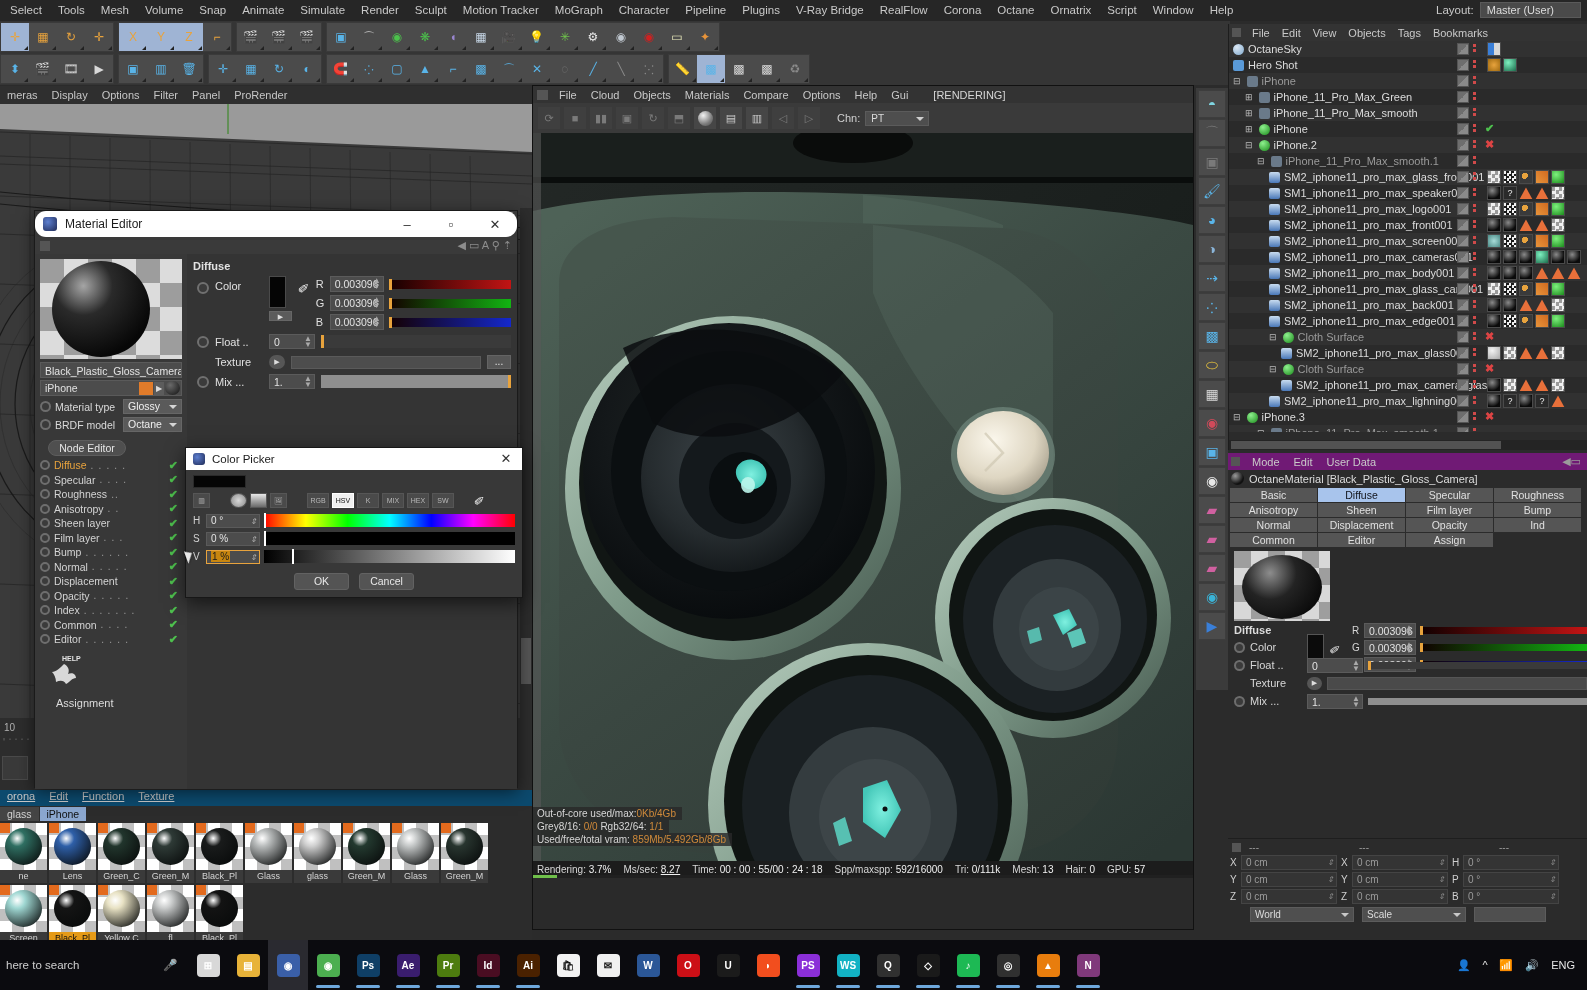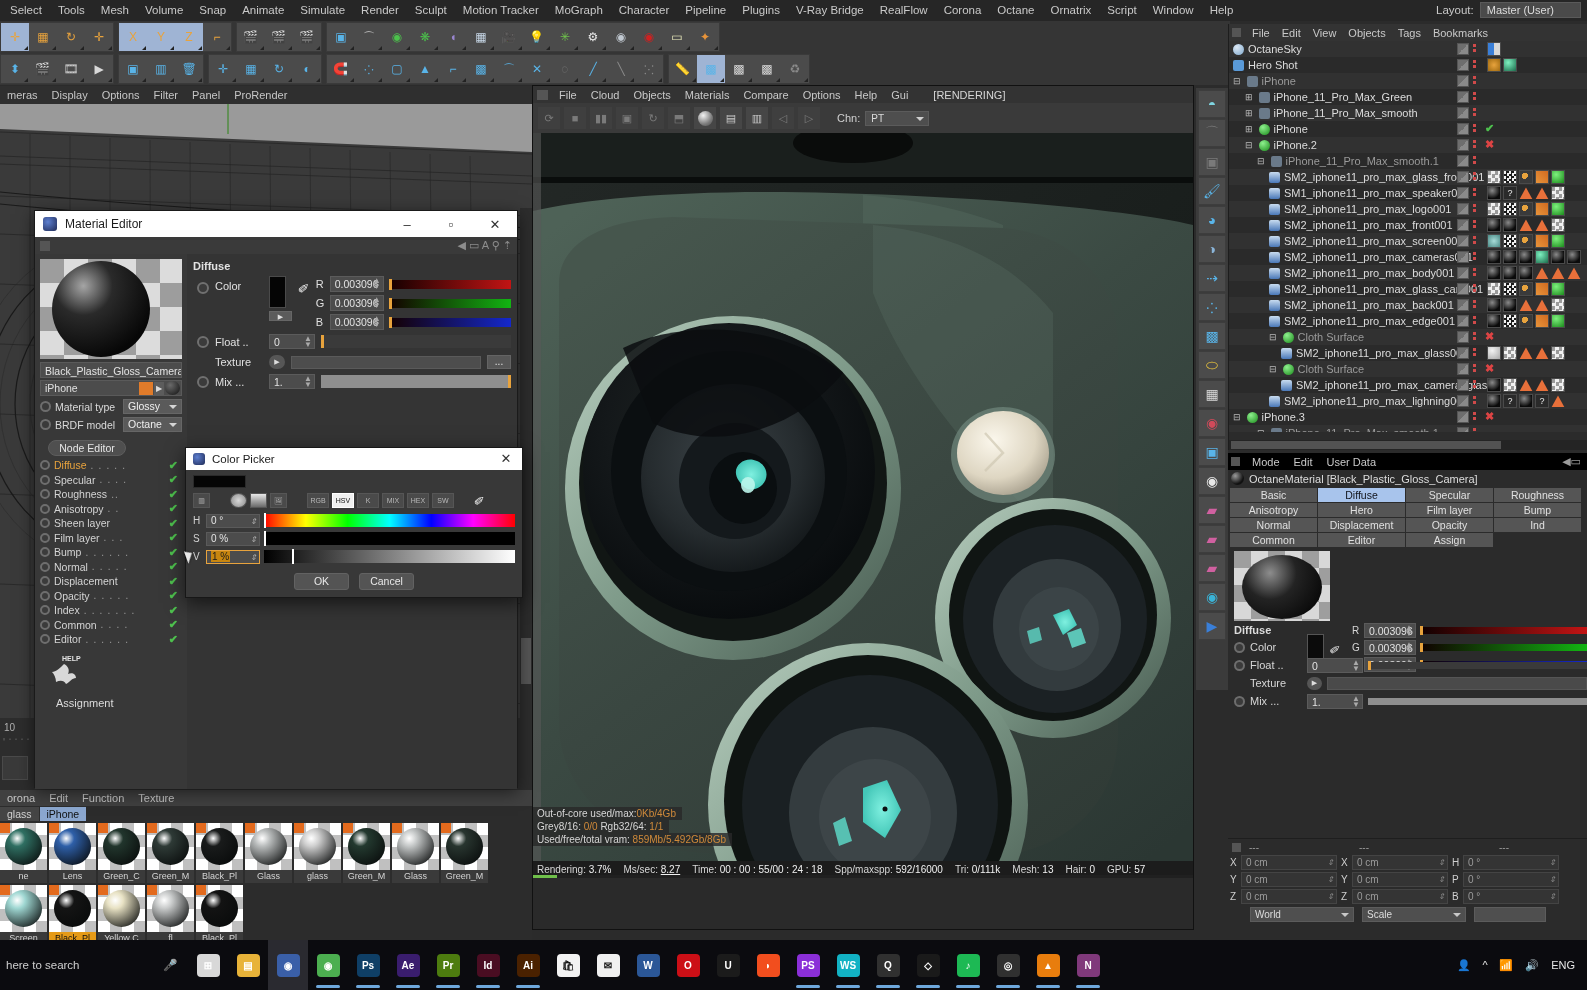--- a/index.html
+++ b/index.html
@@ -46,21 +46,21 @@
   .vp-mesh { position:absolute; left:0; top:0; width:532px;height:686px;}
   
   .vp-tl { position:absolute; left:0; top:718px; width:532px; height:72px; background:#2d2d2d;}
   .vp-tl .tick { position:absolute; left:4px; top:4px; font-size:10px; color:#b0b0b0;}
   .vp-tl .ruler { position:absolute; left:0; top:20px; width:532px; height:3px;}
   .vp-scroll { position:absolute; left:520px; top:104px; width:12px; height:686px; background:#2d2d2d;}
   .vp-scroll .thumb { position:absolute; left:1px; top:430px; width:10px; height:46px; background:#565656;}
 
   
   .matman { position:absolute; left:0; top:790px; width:532px; height:150px; background:#2c2c2c;}
-  .matman-bar { height:16px; background:#404040; display:flex; align-items:center;}
+  .matman-bar { height:16px; background:#0c4a6e; display:flex; text-decoration:underline;}
   .matman-bar .mi { padding:0 7px; font-size:11px; color:#c6c6c6;}
   .matman-tabs { height:15px; display:flex; align-items:center; gap:1px; padding-left:0px; background:#2c2c2c;}
   .mtab { font-size:10.5px; padding:1px 7px; background:#454545; color:#d2d2d2;}
   .mtab.active { background:#8ba7cf; color:#101010;}
   .mat-grid { display:flex; flex-wrap:wrap; padding:2px 0 0 0; gap:2px; }
   .mat-cell { width:47px; }
   .mat-thumb { width:47px;height:47px; position:relative; overflow:hidden;
      background:
        linear-gradient(135deg,#e36a1d 0 0) left top/10px 10px no-repeat,
        repeating-conic-gradient(#ffffff 0 25%, #c0c0c0 0 50%) 0 0/24px 24px;
@@ -125,21 +125,21 @@
   .om-dots i { display:block; width:3px;height:3px;background:#d04a4a;margin-bottom:2px;}
   .om-tags { position:absolute; left:258px; top:1px; display:flex; gap:2px;}
   .om-tag { width:14px;height:14px; border:1px solid #4a4a4a;}
   .om-scroll { position:absolute; left:0; bottom:0; width:359px; height:10px; background:#242424;}
   .om-scroll i { position:absolute; left:2px; top:1px; height:8px; width:270px; background:#525252;}
   .chk { color:#4ec04e; font-size:11px; font-weight:bold;}
   .xmark { color:#d44; font-size:11px; font-weight:bold;}
 
   
   .attr { position:absolute; left:1228px; top:453px; width:359px; height:382px; background:#2b2b2b;}
-  .attr-menu { height:17px; background:#000000; display:flex;align-items:center; padding-left:3px;}
+  .attr-menu { height:17px; background:#701a75; display:flex;align-items:center; padding-left:3px;}
   .attr-menu .gr { width:9px;height:9px;background:#555;margin-right:5px;}
   .attr-menu .mi { padding:0 7px; font-size:11px; color:#c9c9c9;}
   .attr-head { height:17px; display:flex;align-items:center;gap:5px;padding-left:3px; font-size:11px; color:#ddd;}
   .attr-head .ball { width:13px;height:13px;border-radius:50%;
      background:radial-gradient(circle at 33% 30%, #9a9a9a, #111 65%);}
   .attr-tabs { display:flex; flex-wrap:wrap; gap:1px; padding:1px 0 0 2px;}
   .atab { font-size:10.5px; background:#555; color:#e0e0e0; padding:1px 0; text-align:center; width:87px;}
   .atab.active { background:#a8c4ec; color:#10131a;}
   .attr-preview { margin:4px 0 0 6px; width:96px;height:70px; position:relative; overflow:hidden;
      background: repeating-conic-gradient(#d8d8d8 0 25%, #9e9e9e 0 50%) 0 0/34px 34px;}
@@ -169,21 +169,21 @@
   .cfield { width:96px;height:15px; background:#343434; border:1px solid #444; font-size:10px;
      color:#9b9b9b; padding:0 10px 0 4px; position:relative; line-height:14px;}
   .cselect { width:104px;height:15px; background:#4f4f4f;border:1px solid #5c5c5c; font-size:10px;
      color:#dcdcdc; padding:0 4px; position:relative; line-height:14px;}
   .cselect .ar { position:absolute;right:4px;top:5px;border-left:4px solid transparent;
      border-right:4px solid transparent;border-top:4px solid #c8c8c8;}
 
   
   .mated { position:absolute; left:34px; top:210px; width:484px; height:578px;
      background:#383838; border:1px solid #1a1a1a; box-shadow:0 4px 16px rgba(0,0,0,.55);}
-  .me-title { height:26px; background:#ffffff; display:flex; align-items:center; padding-left:8px;}
+  .me-title { height:26px; background:#ffffff; display:flex; align-items:center; padding-left:8px;border-radius:11px;}
   .me-title .ic { width:14px;height:14px;border-radius:3px;
      background:radial-gradient(circle at 35% 35%, #5d7fd0, #1f2a55); margin-right:8px;}
   .me-title .t { font-size:12px; color:#1b1b1b;}
   .me-title .wbtns { margin-left:auto; display:flex;}
   .me-title .wb { width:44px;height:26px; display:flex;align-items:center;justify-content:center;
      font-size:13px;color:#333;}
   .me-sub { height:17px; background:#3a3a3a; display:flex; align-items:center; padding:0 5px;}
   .me-sub .gr { width:10px;height:10px;background:#555;}
   .me-body { display:flex; height:535px;}
   .me-left { width:152px; background:#383838; padding:5px;}
@@ -1348,21 +1348,21 @@
     <div class="attr-head">
       <span class="ball"></span>
       <span>OctaneMaterial [Black_Plastic_Gloss_Camera]</span>
     </div>
     <div class="attr-tabs" id="attrtabs">
         <span class="atab">Basic</span>
         <span class="atab active">Diffuse</span>
         <span class="atab">Specular</span>
         <span class="atab">Roughness</span>
         <span class="atab">Anisotropy</span>
-        <span class="atab">Hero</span>
+        <span class="atab">Sheen</span>
         <span class="atab">Film layer</span>
         <span class="atab">Bump</span>
         <span class="atab">Normal</span>
         <span class="atab">Displacement</span>
         <span class="atab">Opacity</span>
         <span class="atab">Ind</span>
         <span class="atab">Common</span>
         <span class="atab">Editor</span>
         <span class="atab">Assign</span>
       </div>

